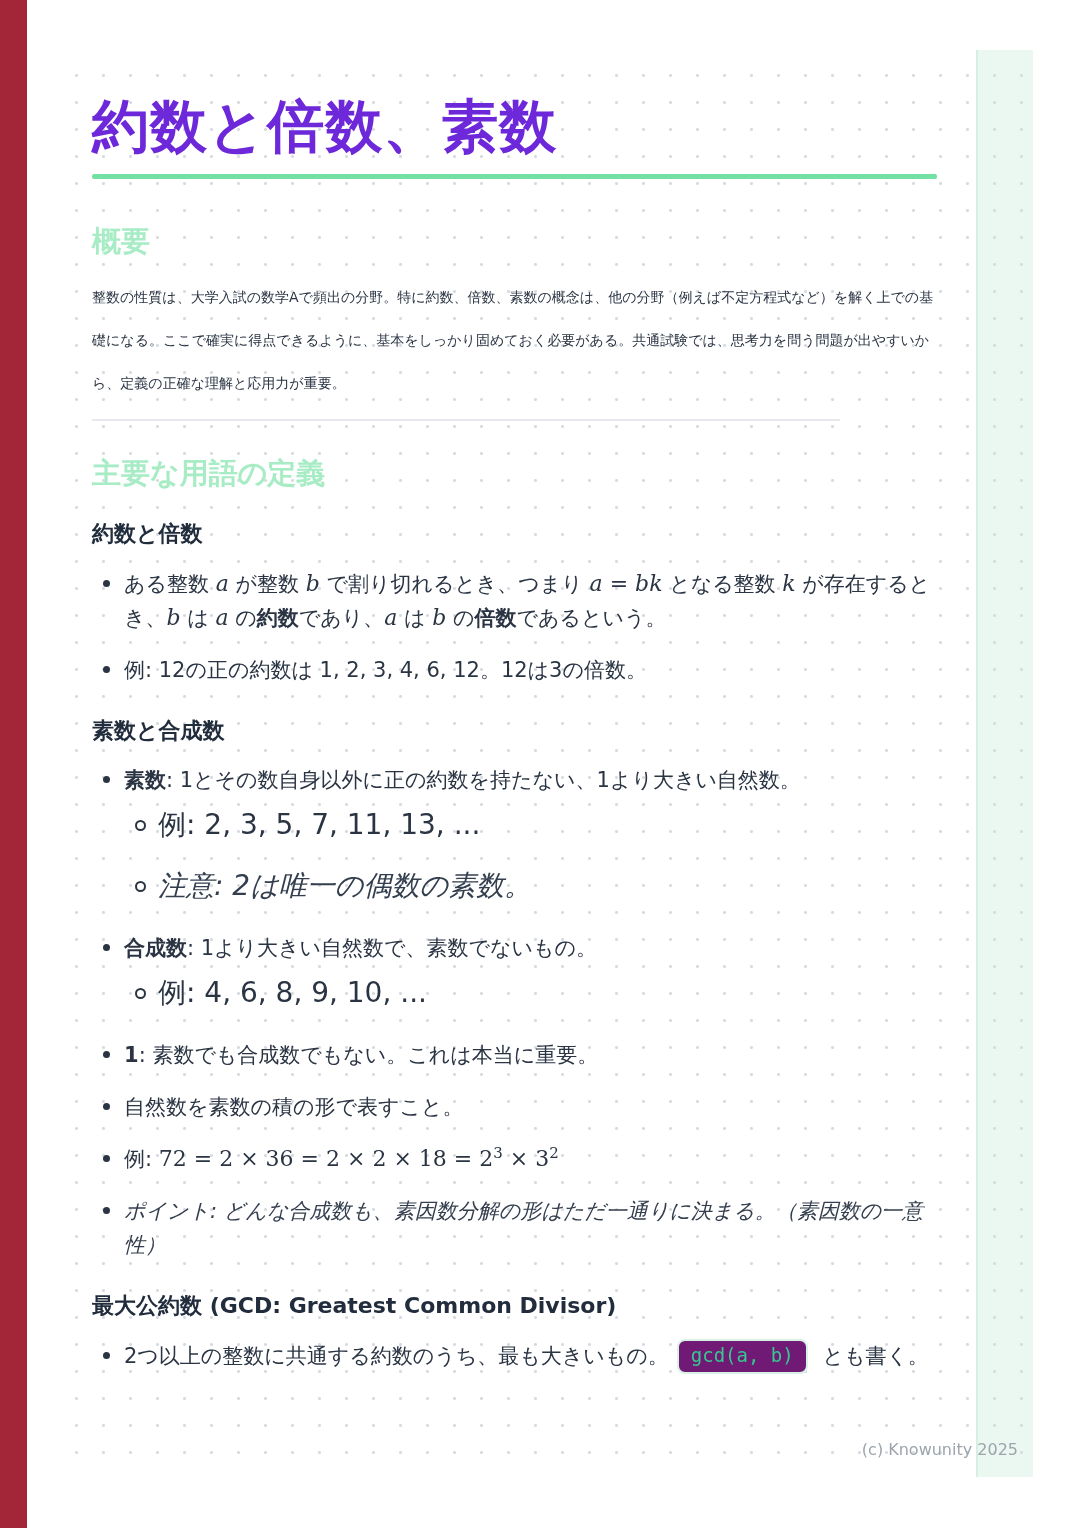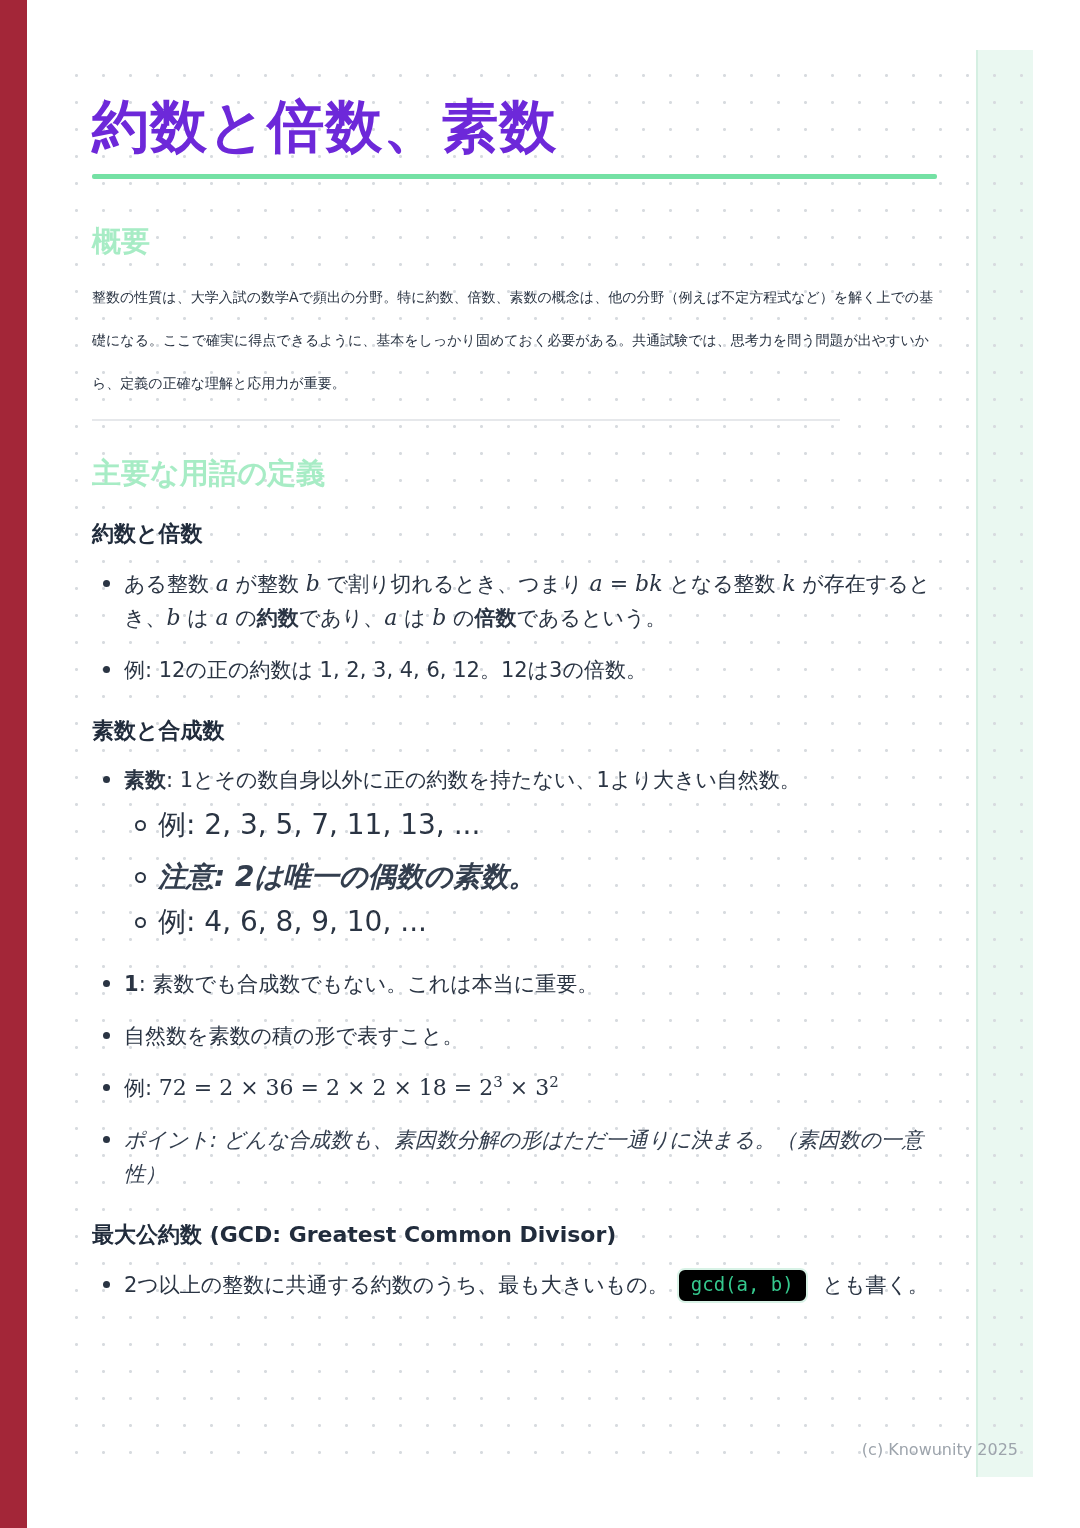--- a/index.html
+++ b/index.html
@@ -109,21 +109,21 @@
     font-family: "DejaVu Serif", "Liberation Serif", serif;
     font-style: normal;
     font-size: 22px;
   }
   .mathnum sup { font-size: 15px; line-height: 0; }
   .code-chip {
     display: inline-block;
     font-family: "DejaVu Sans Mono", "Liberation Mono", monospace;
     font-size: 19px;
     color: #35C98E;
-    background: #000000;
+    background: #701a75;
     border: 2px solid #D8F2E6;
     border-radius: 8px;
     padding: 3px 12px 5px 12px;
     margin: 0 8px;
     line-height: 1.2;
     vertical-align: 1px;
   }
   .footer {
     position: absolute;
     top: 1440px; left: 8px; width: 1010px;
@@ -159,21 +159,24 @@
     </div>
     <div class="bullet">例: 12の正の約数は 1, 2, 3, 4, 6, 12。12は3の倍数。</div>
   </div>
 
   <div class="h3">素数と合成数</div>
   <div class="blist">
     <div class="bullet">
       <span class="bold">素数</span><span>: 1とその数自身以外に正の約数を持たない、1より大きい自然数。</span>
     </div>
     <div class="sub">例: 2, 3, 5, 7, 11, 13, ...</div>
-    <div class="sub italic" style="margin-top:18px;font-weight:bold;">注意: 2は唯一の偶数の素数。</div>
+    <div class="sub italic" style="margin-top:27px;">注意: 2は唯一の偶数の素数。</div>
+    <div class="bullet" style="margin-top:28px;">
+      <span class="bold">合成数</span><span>: 1より大きい自然数で、素数でないもの。</span>
+    </div>
     <div class="sub">例: 4, 6, 8, 9, 10, ...</div>
     <div class="bullet" style="margin-top:28px;">
       <span class="bold">1</span><span>: 素数でも合成数でもない。これは本当に重要。</span>
     </div>
   </div>
 
   <div class="blist">
     <div class="bullet">自然数を素数の積の形で表すこと。</div>
     <div class="bullet">
       <span>例: </span><span class="mathnum"><span>72 = 2 × 36 = 2 × 2 × 18 = 2</span><sup>3</sup><span> × 3</span><sup>2</sup></span>

